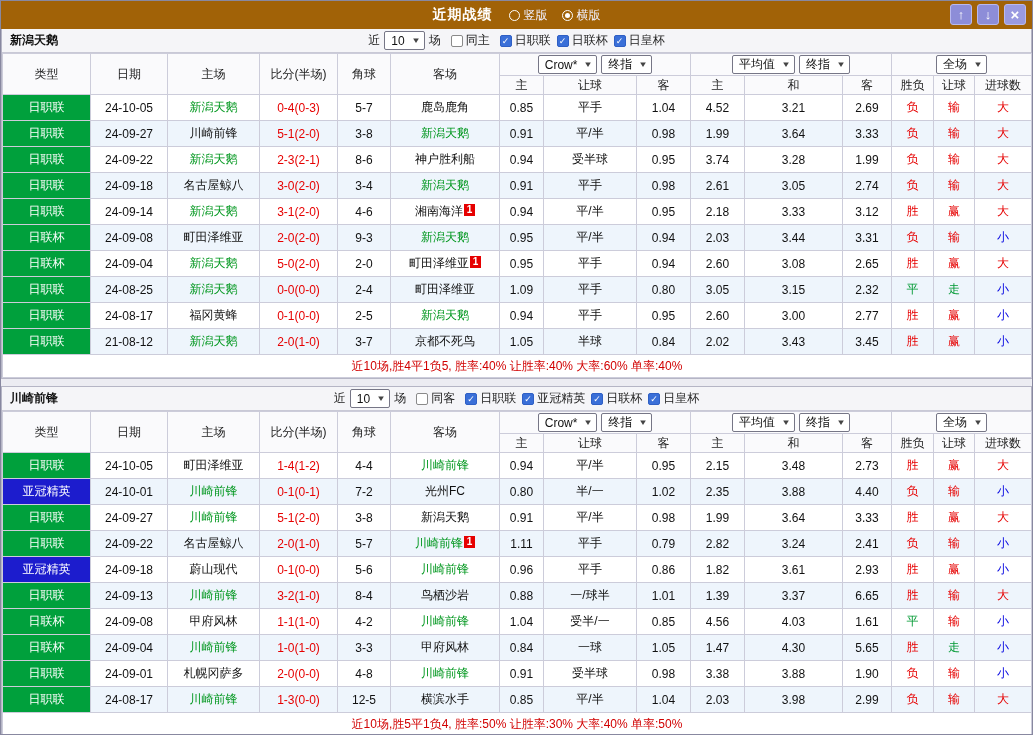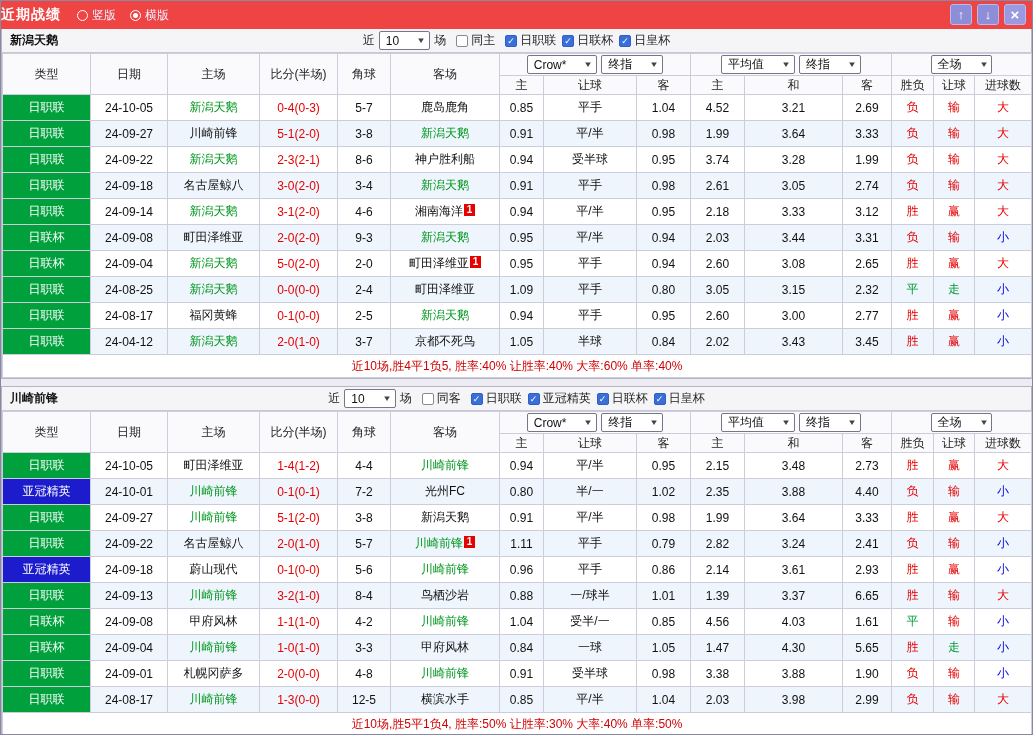--- a/index.html
+++ b/index.html
@@ -1,20 +1,20 @@
 <!DOCTYPE html>
 <html><head>
 <meta charset="utf-8">
 <style>
   * { margin:0; padding:0; box-sizing:border-box; }
   html,body { background:#cfcfcf; font-family:"Liberation Sans","DejaVu Sans",sans-serif; }
   .window { width:1033px; height:735px; background:#ececf2; border:1px solid #8888a0; position:relative; overflow:hidden; }
 
   
-  .topbar { height:28px; background:#ef4444; display:flex; align-items:center; justify-content:flex-start; position:relative; color:#fff; }
+  .topbar { height:28px; background:#a16207; display:flex; align-items:center; justify-content:center; position:relative; color:#fff; }
   .topbar-title { font-weight:bold; font-size:14px; letter-spacing:1px; }
   .radio-group { display:flex; align-items:center; margin-left:16px; gap:14px; font-size:12px; color:#f0f0ff; }
   .radio-item { display:inline-flex; align-items:center; cursor:pointer; }
   .radio { width:11px; height:11px; border:1px solid #fff; border-radius:50%; display:inline-block; margin-right:4px; position:relative; }
   .radio.selected::after { content:""; position:absolute; left:2px; top:2px; width:5px; height:5px; border-radius:50%; background:#fff; }
   .topbar-buttons { position:absolute; right:6px; top:3px; display:flex; gap:5px; }
   .tb-btn { width:22px; height:21px; background:#8d8dd8; color:#fff; border:1px solid #b9b9ee; border-radius:3px; display:flex; align-items:center; justify-content:center; font-size:13px; font-weight:bold; cursor:pointer; }
   .tb-btn.close { background:#9a9ae0; font-size:15px; }
 
   
@@ -22,21 +22,21 @@
   .section.second { margin-top:7px; border-top:1px solid #b5b5c5; }
 
   .filter-row { height:24px; display:flex; align-items:center; background:#f5f5f8; border-bottom:1px solid #c9c9d6; position:relative; font-size:12px; color:#222; }
   .team-name { font-weight:bold; margin-left:8px; font-size:12px; color:#111; position:relative; z-index:2; }
   .filter-controls { position:absolute; left:0; right:0; display:flex; justify-content:center; align-items:center; gap:4px; z-index:1; }
   .cb-label { display:inline-flex; align-items:center; margin-left:6px; cursor:pointer; }
   .cb { width:12px; height:12px; border:1px solid #8a8a8a; background:#fff; display:inline-flex; align-items:center; justify-content:center; font-size:9px; color:#fff; margin-right:3px; border-radius:2px; }
   .cb.checked { background:#3a6fd8; border-color:#2f5fc4; }
 
   
-  .sel { display:inline-flex; align-items:center; justify-content:space-between; border:1px solid #767686; background:#fff; height:19px; padding:0 4px 0 6px; font-size:12px; gap:18px; color:#111; cursor:pointer; border-radius:2px; }
+  .sel { display:inline-flex; align-items:center; justify-content:space-between; border:1px solid #767686; background:#fff; height:19px; padding:0 4px 0 6px; font-size:12px; gap:7px; color:#111; cursor:pointer; border-radius:2px; }
   .sel .arr { font-size:8px; color:#444; transform:scaleX(1.2); }
 
   
   table { border-collapse:collapse; width:1029px; table-layout:fixed; margin:0 auto; }
   th, td { border:1px solid #ccccda; font-size:12px; text-align:center; padding:0 1px; overflow:hidden; white-space:nowrap; }
   thead th { background:#fafafc; font-weight:normal; color:#222; }
   tr.hdr-top th { height:22px; }
   tr.hdr-top .sel-wrap { display:flex; justify-content:center; gap:4px; align-items:center; }
   tr.hdr-sub th { height:19px; }
   tbody td { height:26px; background:#fff; color:#111; }
@@ -317,21 +317,21 @@
             <td>0.95</td>
             <td>2.60</td>
             <td>3.00</td>
             <td>2.77</td>
             <td style="color: rgb(230, 0, 0);">胜</td>
             <td style="color: rgb(230, 0, 0);">赢</td>
             <td style="color: rgb(0, 0, 224);">小</td>
           </tr>
           <tr class="alt">
             <td class="type-cell" style="background: rgb(0, 160, 60);">日职联</td>
-            <td>24-04-12</td>
+            <td>21-08-12</td>
             <td><span class="team-green">新潟天鹅</span></td>
             <td class="score">2-0(1-0)</td>
             <td>3-7</td>
             <td><span>京都不死鸟</span></td>
             <td>1.05</td>
             <td>半球</td>
             <td>0.84</td>
             <td>2.02</td>
             <td>3.43</td>
             <td>3.45</td>
@@ -520,21 +520,21 @@
           <tr>
             <td class="type-cell" style="background: rgb(28, 28, 205);">亚冠精英</td>
             <td>24-09-18</td>
             <td><span>蔚山现代</span></td>
             <td class="score">0-1(0-0)</td>
             <td>5-6</td>
             <td><span class="team-green">川崎前锋</span></td>
             <td>0.96</td>
             <td>平手</td>
             <td>0.86</td>
-            <td>2.14</td>
+            <td>1.82</td>
             <td>3.61</td>
             <td>2.93</td>
             <td style="color: rgb(230, 0, 0);">胜</td>
             <td style="color: rgb(230, 0, 0);">赢</td>
             <td style="color: rgb(0, 0, 224);">小</td>
           </tr>
           <tr class="alt">
             <td class="type-cell" style="background: rgb(0, 160, 60);">日职联</td>
             <td>24-09-13</td>
             <td><span class="team-green">川崎前锋</span></td>

